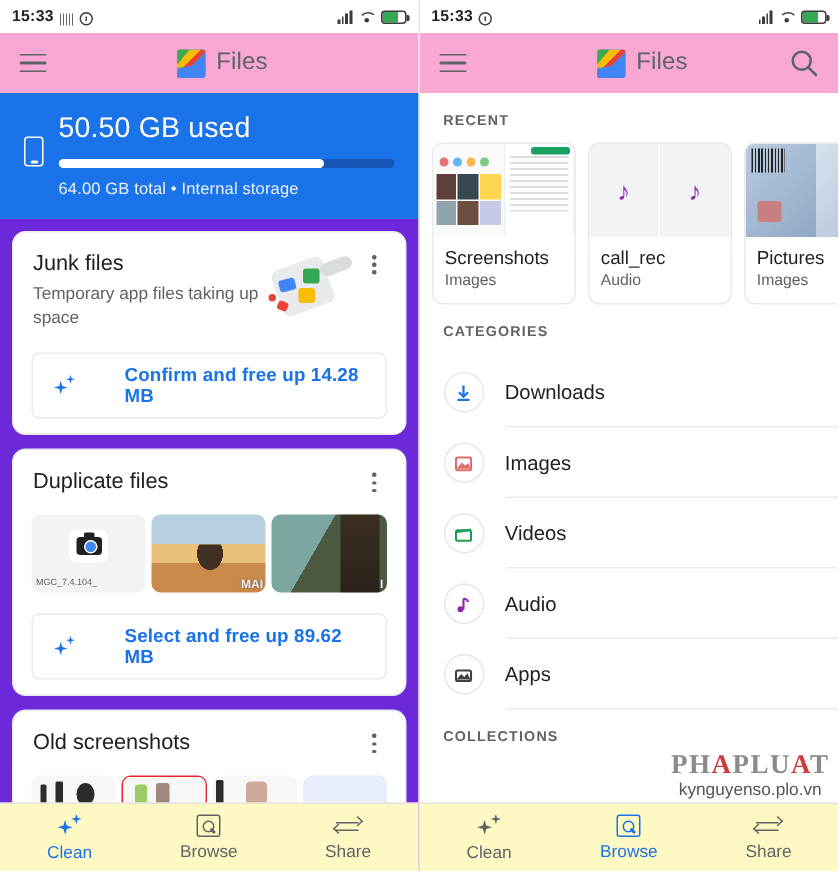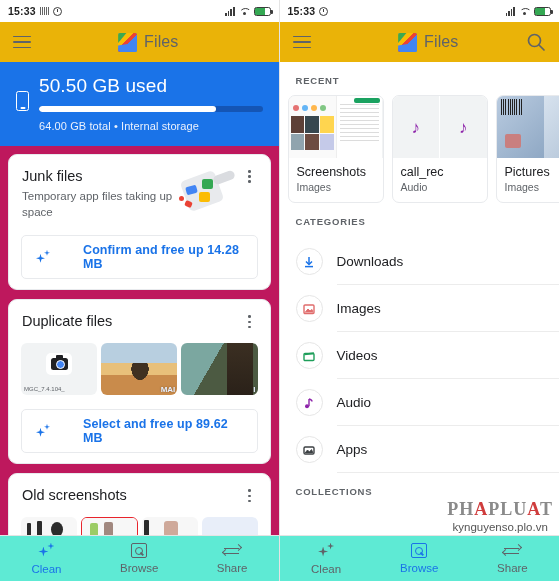--- a/index.html
+++ b/index.html
@@ -10,21 +10,21 @@
   }
   .screen{ display:flex; width:559px; height:581px; }
   .panel{ width:279.5px; height:581px; position:relative; background:#fff; overflow:hidden; }
   .panel.left{ border-right:1px solid #e4e4e4; }
 
   
   .statusbar{
     height:22px; display:flex; align-items:center; justify-content:space-between;
     padding:0 8px; background:#fff;
   }
-  .sb-left{ display:flex; align-items:center; gap:4px; }
+  .sb-left{ display:flex; align-items:flex-end; gap:4px; }
   .sb-time{ font-size:10.5px; color:#1f1f1f; font-weight:600; letter-spacing:.2px; }
   .sb-right{ display:flex; align-items:center; gap:4px; }
   .ic-sim{ width:9px; height:8px; background:
       linear-gradient(to right,#4a4a4a 1px, transparent 1px) 0 0/2px 100% repeat-x;
       opacity:.85; }
   .ic-alarm{ width:9px;height:9px;border:1.3px solid #3c3c3c;border-radius:50%;position:relative;}
   .ic-alarm:after{content:"";position:absolute;left:3px;top:1.5px;width:1px;height:3px;background:#3c3c3c;}
   .ic-signal{ display:flex; align-items:flex-end; gap:1px; height:9px; }
   .ic-signal i{ width:1.6px; background:#3c3c3c; display:block; }
   .ic-signal i:nth-child(1){height:3px}
@@ -43,21 +43,21 @@
   }
   .ic-batt{
     width:17px;height:9px;border:1.3px solid #3c3c3c;border-radius:2.5px;position:relative;
     background:linear-gradient(to right,#34a853 70%, transparent 70%);
   }
   .ic-batt:after{content:"";position:absolute;right:-3px;top:2.5px;width:1.6px;height:4px;background:#3c3c3c;border-radius:0 1px 1px 0;}
 
   
   .appbar{
     height:40px; display:flex; align-items:center; padding:0 13px;
-    background:#eab308; position:relative;
+    background:#f9a8d4; position:relative;
   }
   .hamburger{ width:18px; height:13px; display:flex; flex-direction:column; justify-content:space-between; cursor:pointer;}
   .hamburger span{ display:block; height:1.8px; background:#5f6368; border-radius:1px; }
   .brand{ display:flex; align-items:center; gap:7px; margin:0 auto; }
   .files-logo{ width:19px; height:19px; position:relative; border-radius:2px; overflow:hidden;
      background:#4285f4; }
   .files-logo .f1{ position:absolute; left:0; top:0; width:100%; height:100%;
      background:linear-gradient(135deg,#fbbc04 0 42%,#ea4335 42% 55%,#4285f4 55% 100%); }
   .files-logo .f2{ position:absolute; left:0; bottom:0; width:100%; height:48%;
      background:#4285f4; clip-path:polygon(0 35%,100% 0,100% 100%,0 100%);}
@@ -78,21 +78,21 @@
     position:relative; flex:none;
   }
   .phone-ic:after{content:"";position:absolute;left:50%;transform:translateX(-50%);bottom:1.5px;width:5px;height:1.4px;background:#fff;border-radius:1px;}
   .st-body{ flex:1; }
   .st-used{ font-size:19px; font-weight:400; letter-spacing:.1px; margin-bottom:9px; }
   .st-bar{ height:5.5px; border-radius:3px; background:#1455b5; overflow:hidden; }
   .st-bar > i{ display:block; height:100%; background:#fff; border-radius:3px; }
   .st-total{ font-size:11px; margin-top:8px; color:#eaf1fd; letter-spacing:.1px; }
 
   
-  .cards{ padding:8px 8px 0 8px; background:#be185d; }
+  .cards{ padding:8px 8px 0 8px; background:#6d28d9; }
   .card{
     background:#fff; border:1px solid #e8eaed; border-radius:9px;
     margin-bottom:9px; padding:13px 0 10px 0; position:relative;
   }
   .card-head{ display:flex; align-items:flex-start; padding:0 13px; }
   .card-titlewrap{ flex:1; padding-right:6px;}
   .card-title{ font-size:14.5px; color:#202124; margin-bottom:4px; }
   .card-sub{ font-size:11.5px; color:#5f6368; line-height:1.45; max-width:155px;}
   .kebab{ width:14px; height:18px; display:flex; flex-direction:column; justify-content:center;
      align-items:center; gap:2.5px; cursor:pointer; flex:none; margin-left:2px;}
@@ -214,21 +214,21 @@
   .cat-name{ font-size:13.5px; color:#202124; }
 
   .watermark{ position:absolute; right:6px; bottom:48px; text-align:center; pointer-events:none;}
   .wm-top{ font-family:"Liberation Serif", serif; font-size:18px; font-weight:700;
     color:#8a8a8a; letter-spacing:1px; position:relative; }
   .wm-top .red{ color:#cf3c3c; }
   .wm-sub{ font-size:11.5px; color:#555; margin-top:1px; }
 
   
   .bottomnav{
-    position:absolute; left:0; bottom:0; width:100%; height:46px; background:#5eead4;
+    position:absolute; left:0; bottom:0; width:100%; height:46px; background:#fef9c3;
     border-top:1px solid #e4e4e4; display:flex; align-items:center;
   }
   .nav-item{ flex:1; display:flex; flex-direction:column; align-items:center; gap:4px; cursor:pointer;}
   .nav-label{ font-size:11.5px; color:#5f6368; }
   .nav-item.active .nav-label{ color:#1a73e8; }
   .nav-ic{ width:18px; height:16px; position:relative; }
   .nv-spark b, .nv-spark i{ position:absolute; display:block; background:#5f6368;}
   .nav-item.active .nv-spark b, .nav-item.active .nv-spark i{ background:#1a73e8; }
   .nv-spark b{ left:1px; top:4px; width:10px; height:10px;
     clip-path:polygon(50% 0,61% 39%,100% 50%,61% 61%,50% 100%,39% 61%,0 50%,39% 39%);}

